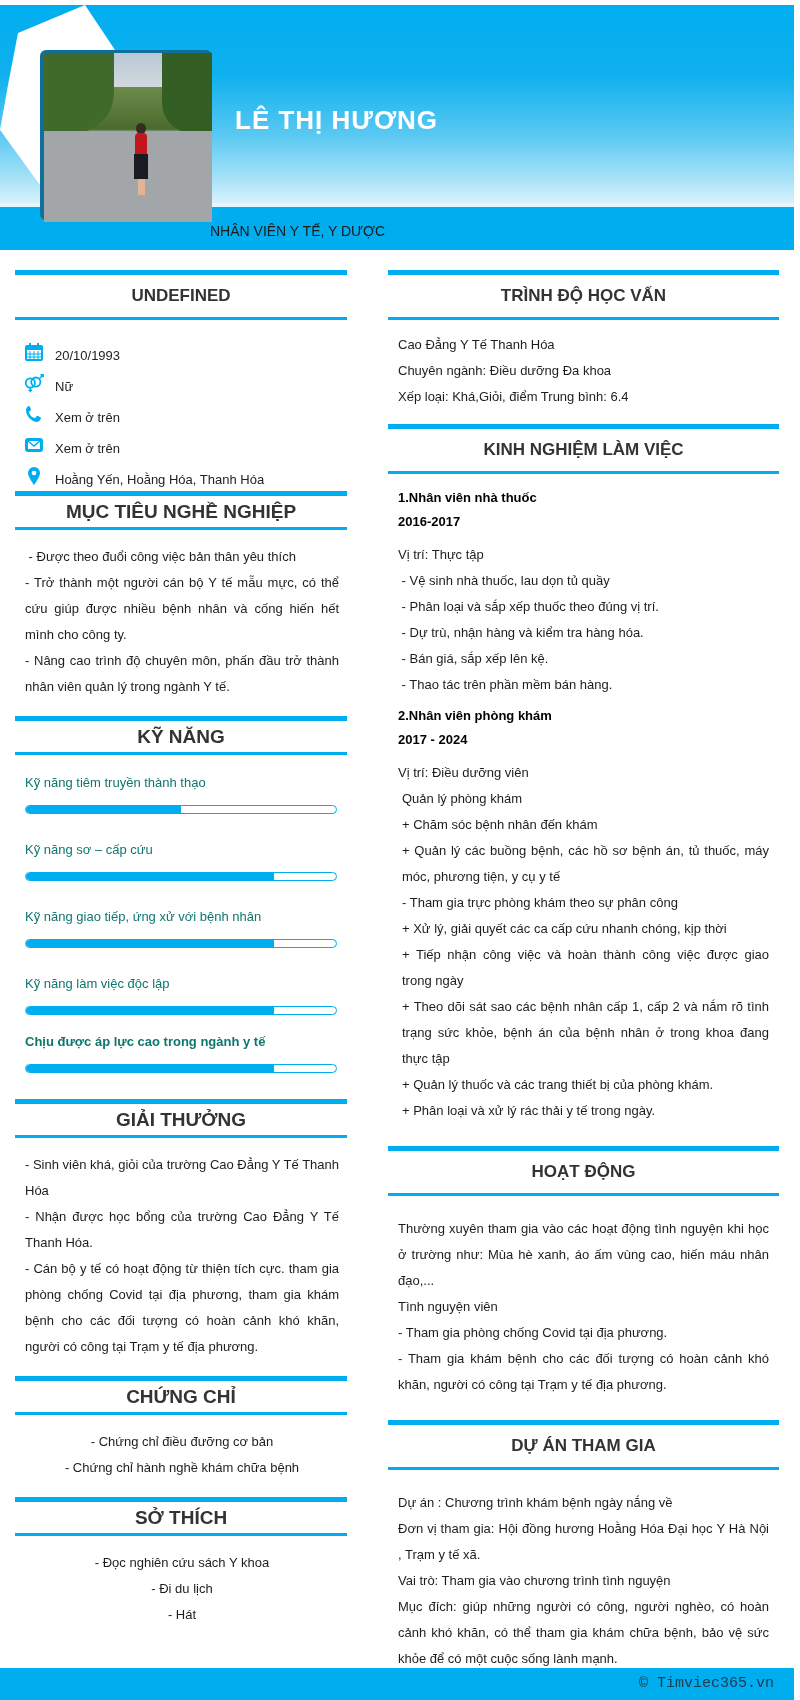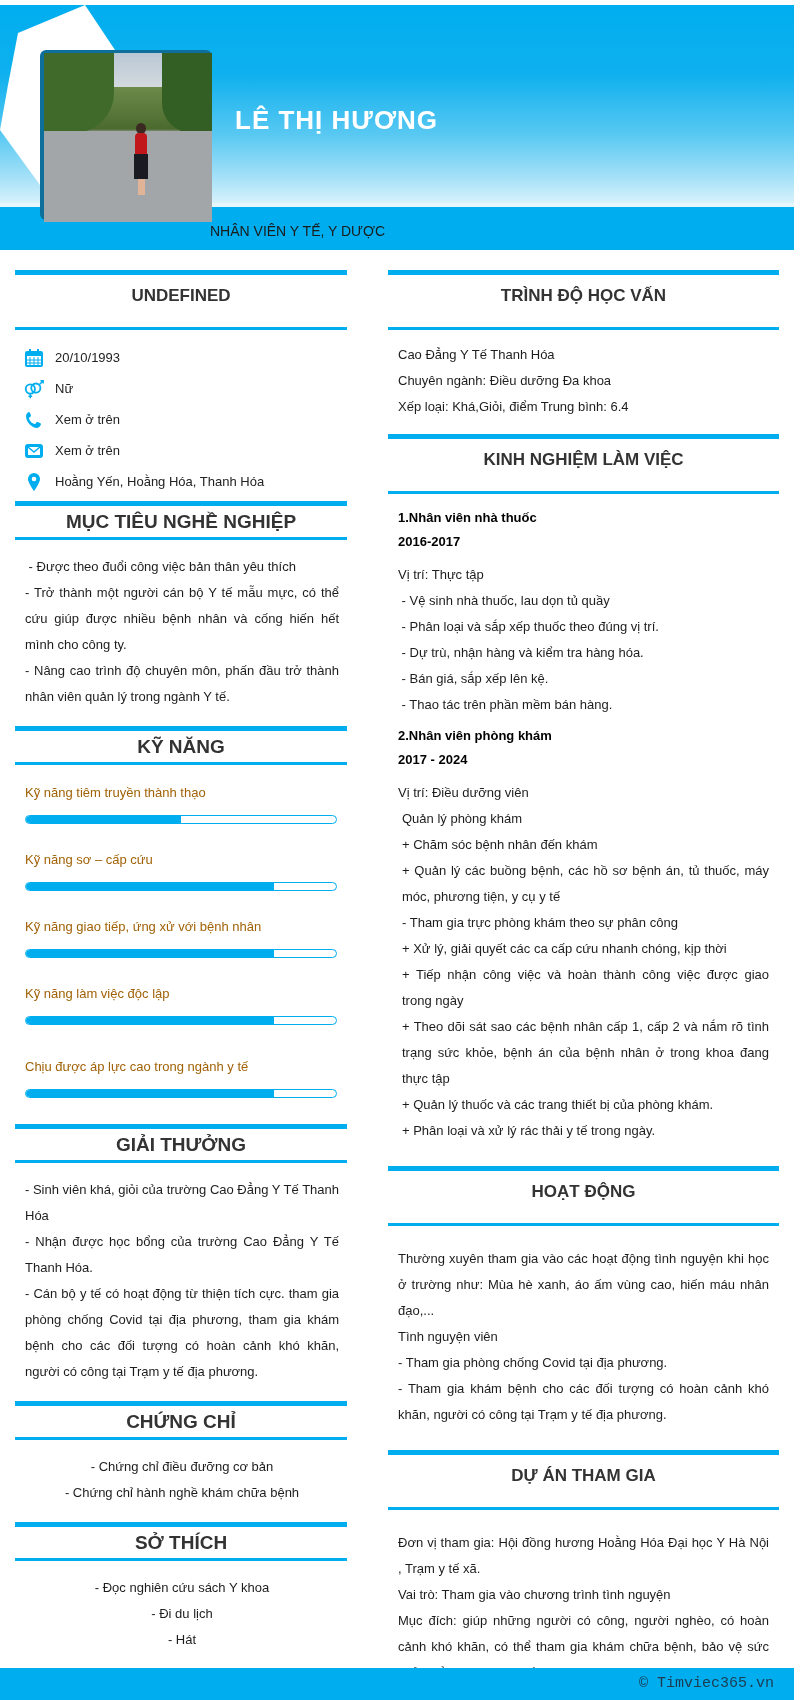--- a/index.html
+++ b/index.html
@@ -27,31 +27,31 @@
 
     .name { position: absolute; left: 235px; top: 100px; font-size: 26px; font-weight: bold; color: #ffffff; letter-spacing: 1px; }
     .job-title { position: absolute; left: 210px; top: 218px; font-size: 14px; color: #1b1b1b; }
 
     
     .col-left { position: absolute; left: 15px; top: 270px; width: 332px; }
     .col-right { position: absolute; left: 388px; top: 270px; width: 391px; }
 
     .section-head { border-top: 5px solid #00aeef; border-bottom: 3px solid #00aeef; text-align: center;
       font-weight: bold; color: #333; font-size: 17px; }
-    .section-head.h1 { height: 60px; line-height: 42px; }
+    .section-head.h1 { height: 50px; line-height: 42px; }
     .section-head.h2 { height: 39px; line-height: 32px; font-size: 19px; }
 
     .info-list { padding: 12px 0 0 8px; }
-    .info-row { display: flex; align-items: center; height: 31px; font-size: 13px; }
+    .info-row { display: flex; align-items: flex-end; height: 31px; font-size: 13px; }
     .info-icon { width: 22px; height: 22px; margin-right: 10px; display: inline-flex; align-items: center; justify-content: center; }
 
     .body-text { font-size: 13px; line-height: 26px; color: #1d1d1d; padding: 0 8px 0 10px; text-align: justify; }
 
     .skill { padding: 0 10px; }
-    .skill-label { font-size: 13px; color: #a16207; height: 20px; line-height: 20px; margin-top: 14px; }
+    .skill-label { font-size: 13px; color: #0f766e; height: 20px; line-height: 20px; margin-top: 14px; }
     .skill-bar { position: relative; height: 9px; border: 1px solid #00aeef; border-radius: 5px; margin-top: 12px; overflow: hidden; }
     .skill-fill { position: absolute; left: 0; top: 0; bottom: 0; background: #00aeef; border-radius: 5px 0 0 5px; }
 
     .exp-title { font-size: 13px; font-weight: bold; color: #000000; line-height: 24px; padding-left: 10px; }
     .exp-line { font-size: 13px; color: #1d1d1d; line-height: 26px; padding: 0 10px; text-align: justify; }
 
     .footer { position: absolute; left: 0; top: 1668px; width: 794px; height: 32px; background: #00aeef; }
     .footer-text { position: absolute; right: 20px; top: 7px; font-family: "Liberation Mono", "DejaVu Sans Mono", monospace; font-size: 15px; color: #1c3a50; }
   </style>
 </head>
@@ -165,21 +165,21 @@
             <div class="skill-fill" style="width: 80%;"></div>
           </div>
       </div>
       <div class="skill">
         <div class="skill-label" style="margin-top:26px;">Kỹ năng làm việc độc lập</div>
         <div class="skill-bar">
             <div class="skill-fill" style="width: 80%;"></div>
           </div>
       </div>
       <div class="skill">
-        <div class="skill-label" style="margin-top:32px;">Chịu được áp lực cao trong ngành y tế</div>
+        <div class="skill-label" style="margin-top:17px;font-weight:bold;">Chịu được áp lực cao trong ngành y tế</div>
         <div class="skill-bar">
             <div class="skill-fill" style="width: 80%;"></div>
           </div>
       </div>
     </div>
   </div>
 
   <div style="margin-top:26px;">
     <div class="section-head h2">GIẢI THƯỞNG</div>
     <div class="body-text" style="padding-top:14px;">
@@ -258,20 +258,21 @@
       <div>Thường xuyên tham gia vào các hoạt động tình nguyện khi học ở trường như: Mùa hè xanh, áo ấm vùng cao, hiến máu nhân đạo,...</div>
       <div>Tình nguyện viên</div>
       <div>- Tham gia phòng chống Covid tại địa phương.</div>
       <div>- Tham gia khám bệnh cho các đối tượng có hoàn cảnh khó khăn, người có công tại Trạm y tế địa phương.</div>
     </div>
   </div>
 
   <div style="margin-top:22px;">
     <div class="section-head h1">DỰ ÁN THAM GIA</div>
     <div class="exp-line" style="padding-top:20px;">
+      <div>Dự án : Chương trình khám bệnh ngày nắng về</div>
       <div>Đơn vị tham gia: Hội đồng hương Hoằng Hóa Đại học Y Hà Nội , Trạm y tế xã.</div>
       <div>Vai trò: Tham gia vào chương trình tình nguyện</div>
       <div>Mục đích: giúp những người có công, người nghèo, có hoàn cảnh khó khăn,  có thể tham gia khám chữa bệnh, bảo vệ sức khỏe để có một cuộc sống lành mạnh.</div>
     </div>
   </div>
 </div>
 
 <div class="footer">
   <span class="footer-text">© Timviec365.vn</span>
 </div>

